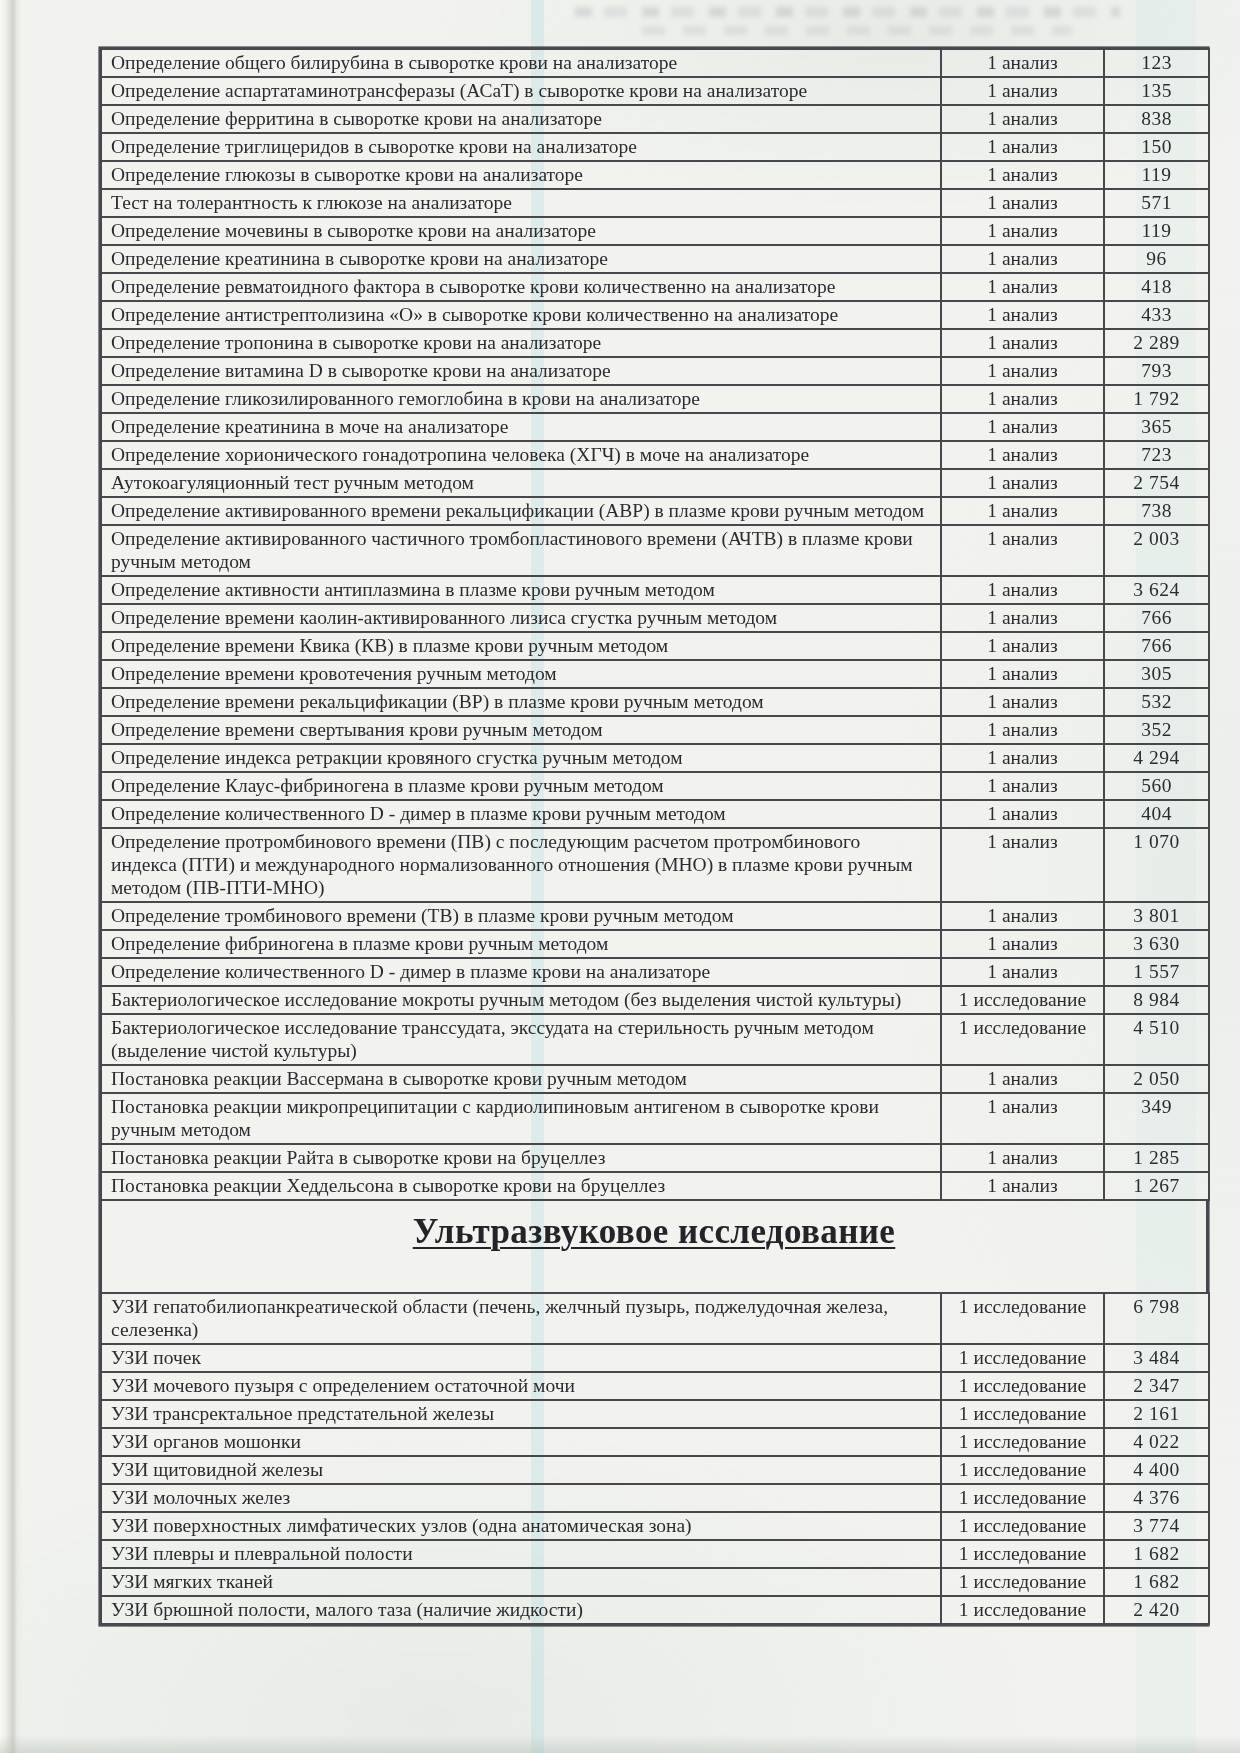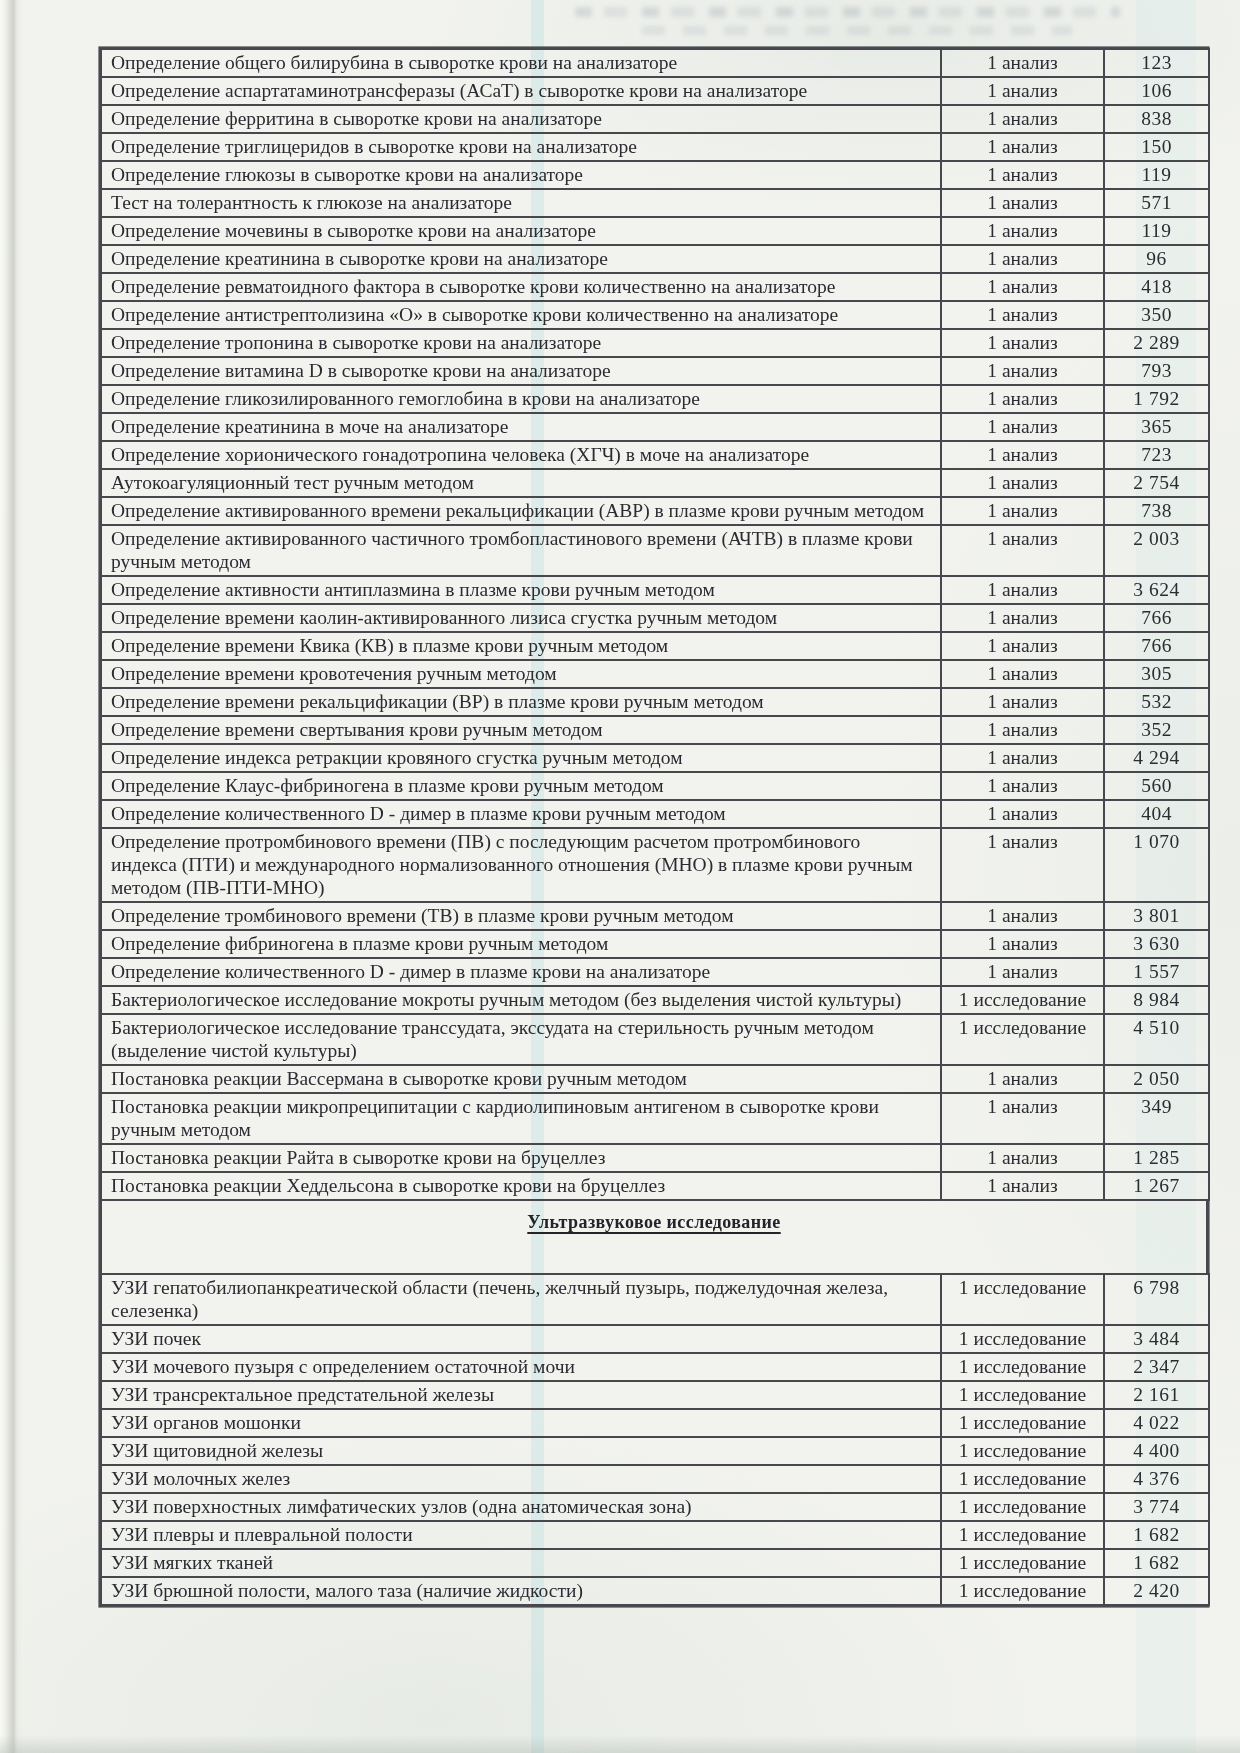--- a/index.html
+++ b/index.html
@@ -51,21 +51,21 @@
     vertical-align:top;
   }
   td.c-name  { padding:1px 12px 2px 9px; text-align:left; }
   td.c-unit  { padding:1px 4px 2px;  text-align:center; }
   td.c-price { padding:1px 6px 2px;  text-align:center; letter-spacing:.5px;margin-top:15px; }
   .section-row {
     border-left:2px solid #47474d; border-right:2px solid #47474d;
     padding:11px 0 40px; text-align:center;
   }
   .section-title {
-    font-weight:bold; font-size:18px; letter-spacing:.4px; color:#232329;
+    font-weight:bold; font-size:35px; letter-spacing:.4px; color:#232329;
     text-decoration:underline; text-decoration-thickness:2px; text-underline-offset:4px;
   }
 </style>
 </head>
 <body>
 
 <div class="page">
 
   <div class="edge-left"></div>
   <div class="band-1"></div>
@@ -83,21 +83,21 @@
         </colgroup>
       <tbody>
           <tr>
             <td class="c-name">Определение общего билирубина в сыворотке крови на анализаторе</td>
             <td class="c-unit">1 анализ</td>
             <td class="c-price">123</td>
           </tr>
           <tr>
             <td class="c-name">Определение аспартатаминотрансферазы (АСаТ) в сыворотке крови на анализаторе</td>
             <td class="c-unit">1 анализ</td>
-            <td class="c-price">106</td>
+            <td class="c-price">135</td>
           </tr>
           <tr>
             <td class="c-name">Определение ферритина в сыворотке крови на анализаторе</td>
             <td class="c-unit">1 анализ</td>
             <td class="c-price">838</td>
           </tr>
           <tr>
             <td class="c-name">Определение триглицеридов в сыворотке крови на анализаторе</td>
             <td class="c-unit">1 анализ</td>
             <td class="c-price">150</td>
@@ -123,21 +123,21 @@
             <td class="c-price">96</td>
           </tr>
           <tr>
             <td class="c-name">Определение ревматоидного фактора в сыворотке крови количественно на анализаторе</td>
             <td class="c-unit">1 анализ</td>
             <td class="c-price">418</td>
           </tr>
           <tr>
             <td class="c-name">Определение антистрептолизина «О» в сыворотке крови количественно на анализаторе</td>
             <td class="c-unit">1 анализ</td>
-            <td class="c-price">350</td>
+            <td class="c-price">433</td>
           </tr>
           <tr>
             <td class="c-name">Определение тропонина в сыворотке крови на анализаторе</td>
             <td class="c-unit">1 анализ</td>
             <td class="c-price">2 289</td>
           </tr>
           <tr>
             <td class="c-name">Определение витамина D в сыворотке крови на анализаторе</td>
             <td class="c-unit">1 анализ</td>
             <td class="c-price">793</td>

